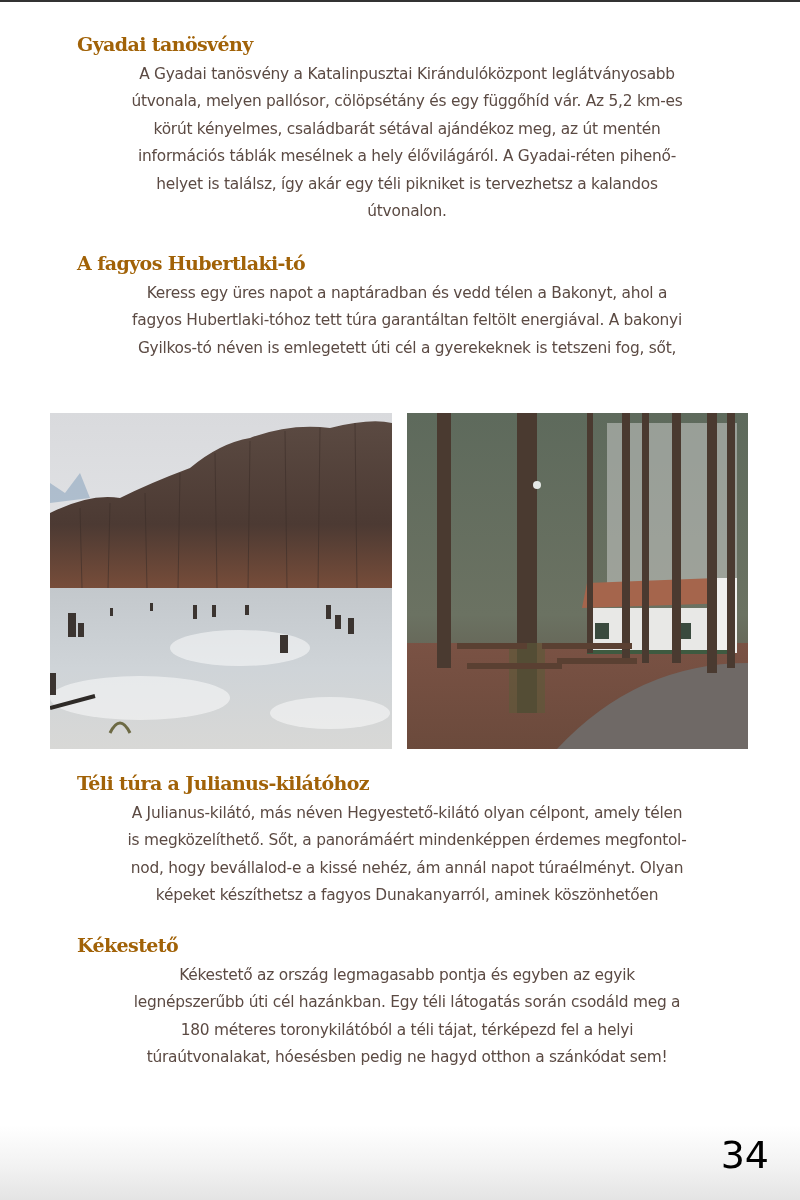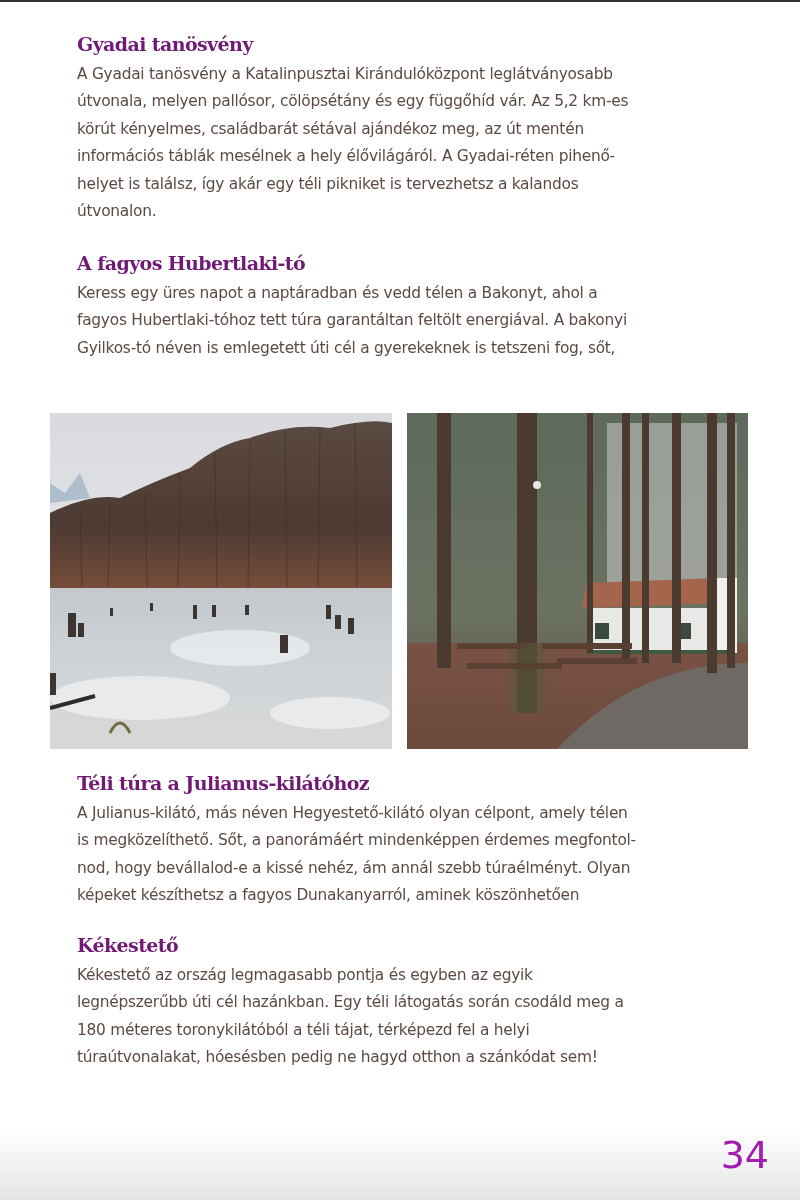--- a/index.html
+++ b/index.html
@@ -26,51 +26,52 @@
       width: 800px; height: 75px;
       background: linear-gradient(to bottom, #ffffff 0%, #f2f2f2 55%, #e4e4e4 100%);
     }
     .section {
       position: absolute;
       left: 77px;
       width: 660px;
     }
     .heading {
       font-family: "DejaVu Serif", serif;
-      color: #701a75;
+      color: #a16207;
       font-size: 19px;
       letter-spacing: -0.6px;
       line-height: 26px;
       margin: 0;
       white-space: nowrap;
     }
     .para {
       color: #5b4a43;
       font-size: 15.4px;
       letter-spacing: -0.25px;
       line-height: 27.4px;
       margin: 4px 0 0 0;
+      text-align: center;
     }
     .para .ln {
       display: block;
       white-space: nowrap;
     }
     .photo {
       position: absolute;
       top: 413px;
       height: 336px;
       overflow: hidden;
     }
     .photo svg { display: block; }
     .page-number {
       position: absolute;
       right: 31px;
       top: 1133px;
       font-size: 38px;
-      color: #a21caf;
+      color: #000000;
       letter-spacing: 0px;
     }
   </style>
 </head>
 <body>
 
 <div class="top-rule"></div>
 
 <div class="section" style="top:31px;">
   <h2 class="heading">Gyadai tanösvény</h2>
@@ -194,21 +195,21 @@
     </g>
     <circle cx="130" cy="72" r="4" fill="#e5e8e6"></circle>
   </svg>
 </div>
 
 <div class="section" style="top:770px;">
   <h2 class="heading">Téli túra a Julianus-kilátóhoz</h2>
   <p class="para">
     <span class="ln">A Julianus-kilátó, más néven Hegyestető-kilátó olyan célpont, amely télen</span>
     <span class="ln">is megközelíthető. Sőt, a panorámáért mindenképpen érdemes megfontol-</span>
-    <span class="ln">nod, hogy bevállalod-e a kissé nehéz, ám annál szebb túraélményt. Olyan</span>
+    <span class="ln">nod, hogy bevállalod-e a kissé nehéz, ám annál napot túraélményt. Olyan</span>
     <span class="ln">képeket készíthetsz a fagyos Dunakanyarról, aminek köszönhetően</span>
   </p>
 </div>
 
 <div class="section" style="top:932px;">
   <h2 class="heading">Kékestető</h2>
   <p class="para">
     <span class="ln">Kékestető az ország legmagasabb pontja és egyben az egyik</span>
     <span class="ln">legnépszerűbb úti cél hazánkban. Egy téli látogatás során csodáld meg a</span>
     <span class="ln">180 méteres toronykilátóból a téli tájat, térképezd fel a helyi</span>

